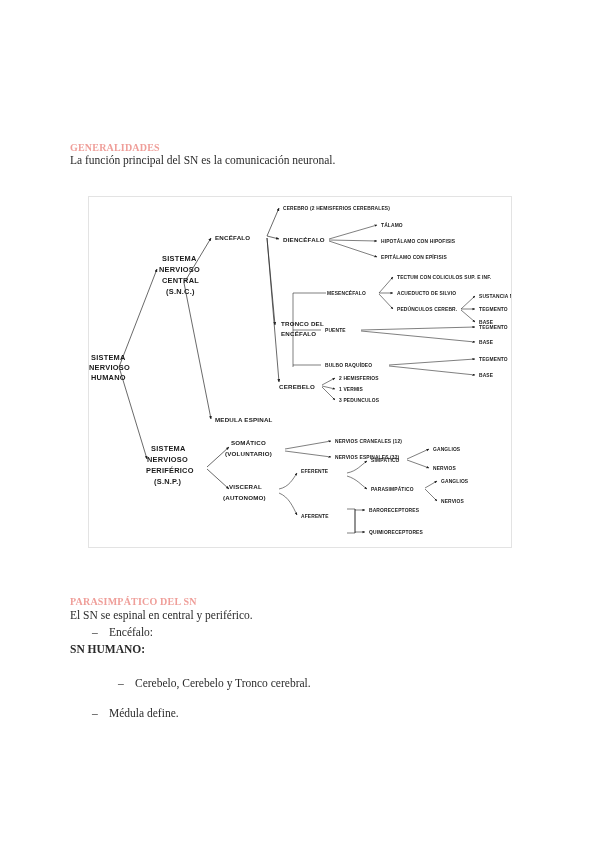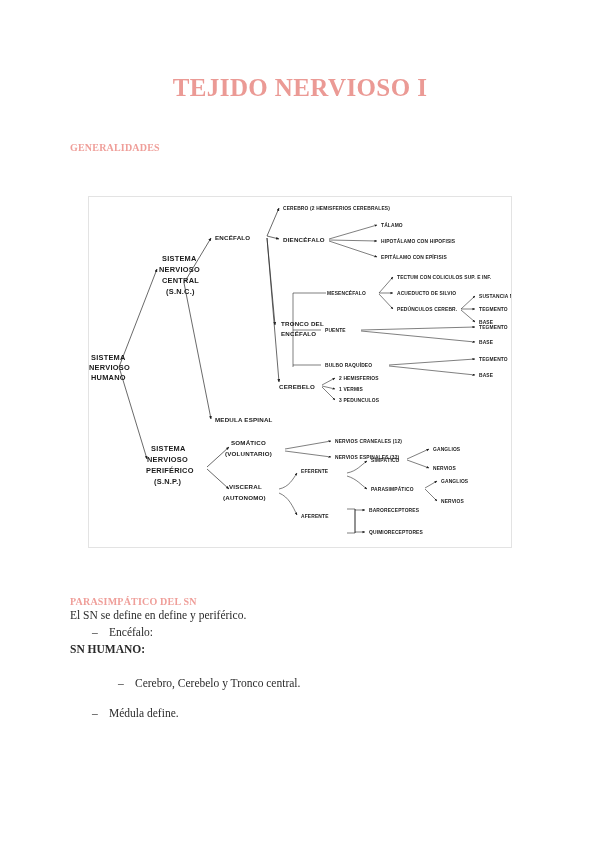--- a/index.html
+++ b/index.html
@@ -111,23 +111,23 @@
     stroke-width: 0.6;
     fill: none;
   }
   .arrow-head { fill: #1a1a1a; }
 </style>
 </head>
 <body>
 
 <div class="page">
 
-  <div class="doc-title">TEJIDO NERVIOSO I</div>
 
   <div class="section-heading" id="generalidades-heading">GENERALIDADES</div>
+  <div class="body-line" id="generalidades-text">La función principal del SN es la comunicación neuronal.</div>
 
   <div class="diagram-frame">
     <svg width="422" height="350" viewBox="0 0 422 350" xmlns="http://www.w3.org/2000/svg">
       <defs>
         <marker id="ah" markerWidth="5" markerHeight="5" refX="4.2" refY="2" orient="auto" markerUnits="strokeWidth">
           <path d="M0,0 L4.6,2 L0,4 z" class="arrow-head"></path>
         </marker>
       </defs>
 
       <path class="edge" d="M 30,170 L 68,72" marker-end="url(#ah)"></path>
@@ -264,29 +264,29 @@
       <text class="lbl-small" x="344" y="273">NERVIOS</text>
       <text class="lbl-small" x="352" y="286">GANGLIOS</text>
       <text class="lbl-small" x="352" y="306">NERVIOS</text>
 
       <text class="lbl-small" x="280" y="315">BARORECEPTORES</text>
       <text class="lbl-small" x="280" y="337">QUIMIORECEPTORES</text>
     </svg>
   </div>
 
   <div class="section-heading" id="organizacion-heading">PARASIMPÁTICO DEL SN</div>
-  <div class="body-line" id="organizacion-text">El SN se define en define y periférico.</div>
+  <div class="body-line" id="organizacion-text">El SN se espinal en central y periférico.</div>
 
   <div class="body-line bold" id="sn-central-label">SN HUMANO:</div>
 
   <div class="body-line" id="bullet-encefalo">
     <span class="dash">–</span><span>Encéfalo:</span>
   </div>
 
   <div class="body-line" id="bullet-subencefalo">
-    <span class="dash">–</span><span>Cerebro, Cerebelo y Tronco central.</span>
+    <span class="dash">–</span><span>Cerebelo, Cerebelo y Tronco cerebral.</span>
   </div>
 
   <div class="body-line" id="bullet-medula">
     <span class="dash">–</span><span>Médula define.</span>
   </div>
 
 </div>
 
 </body></html>

